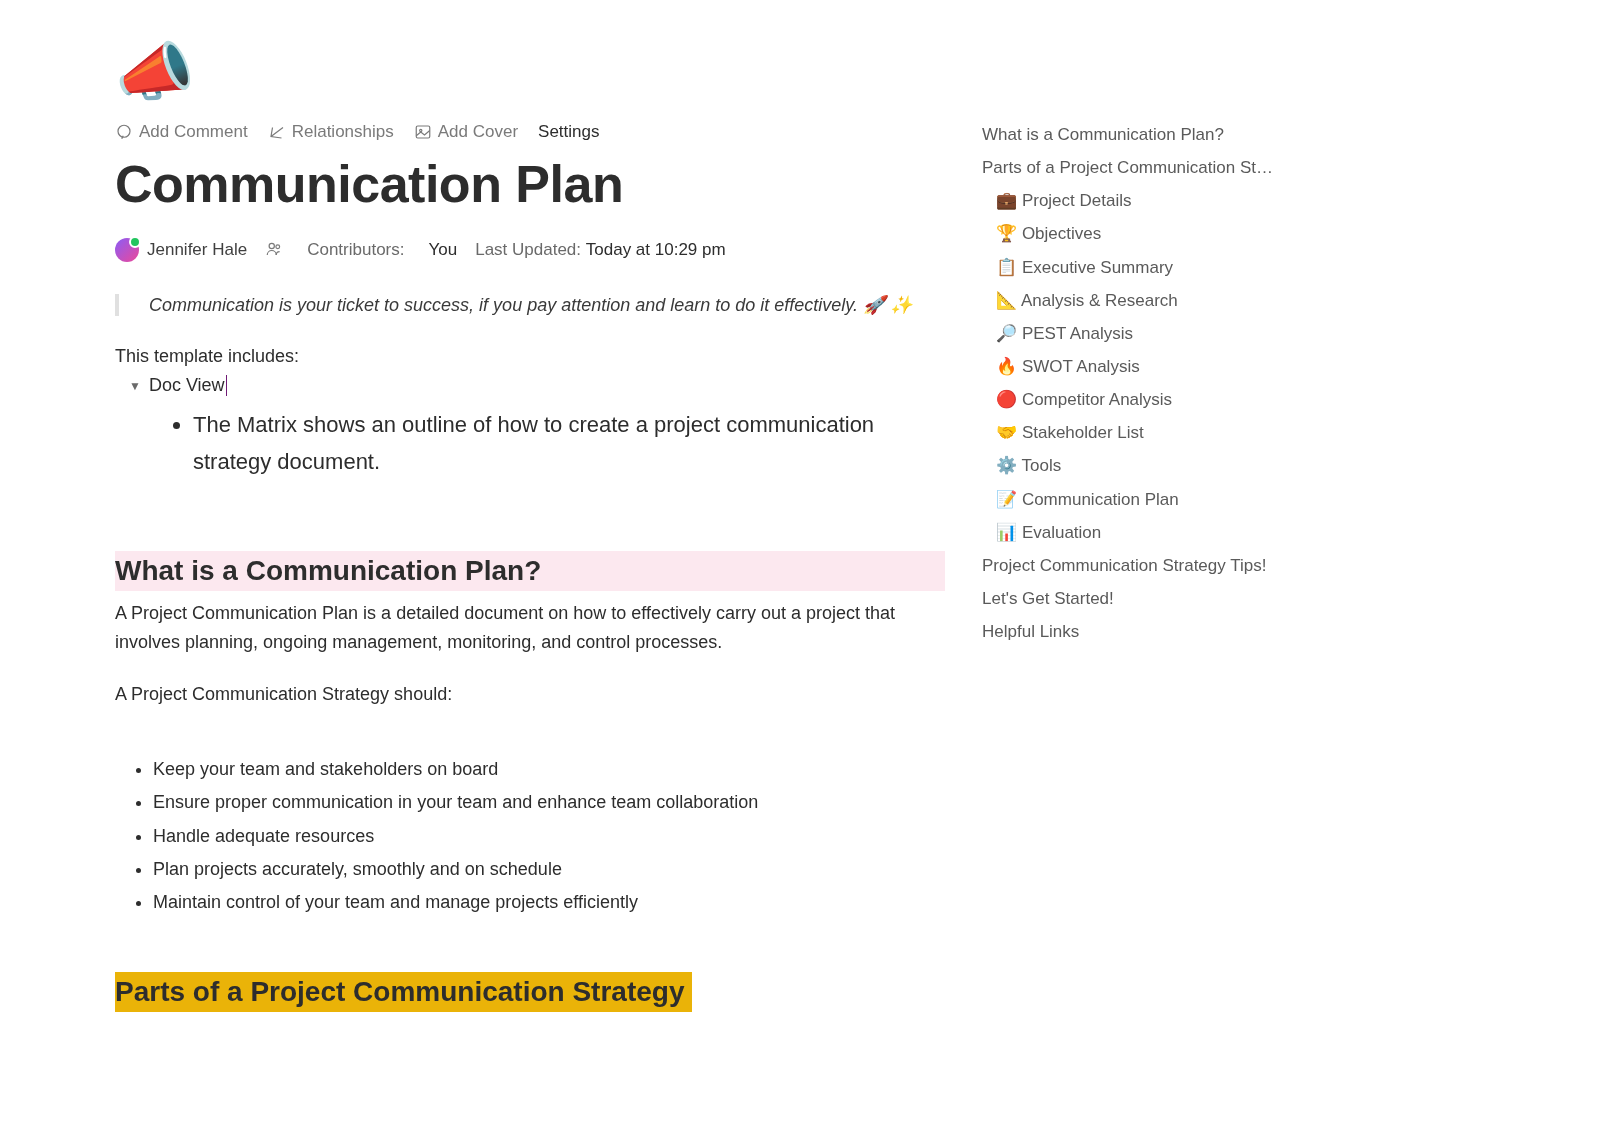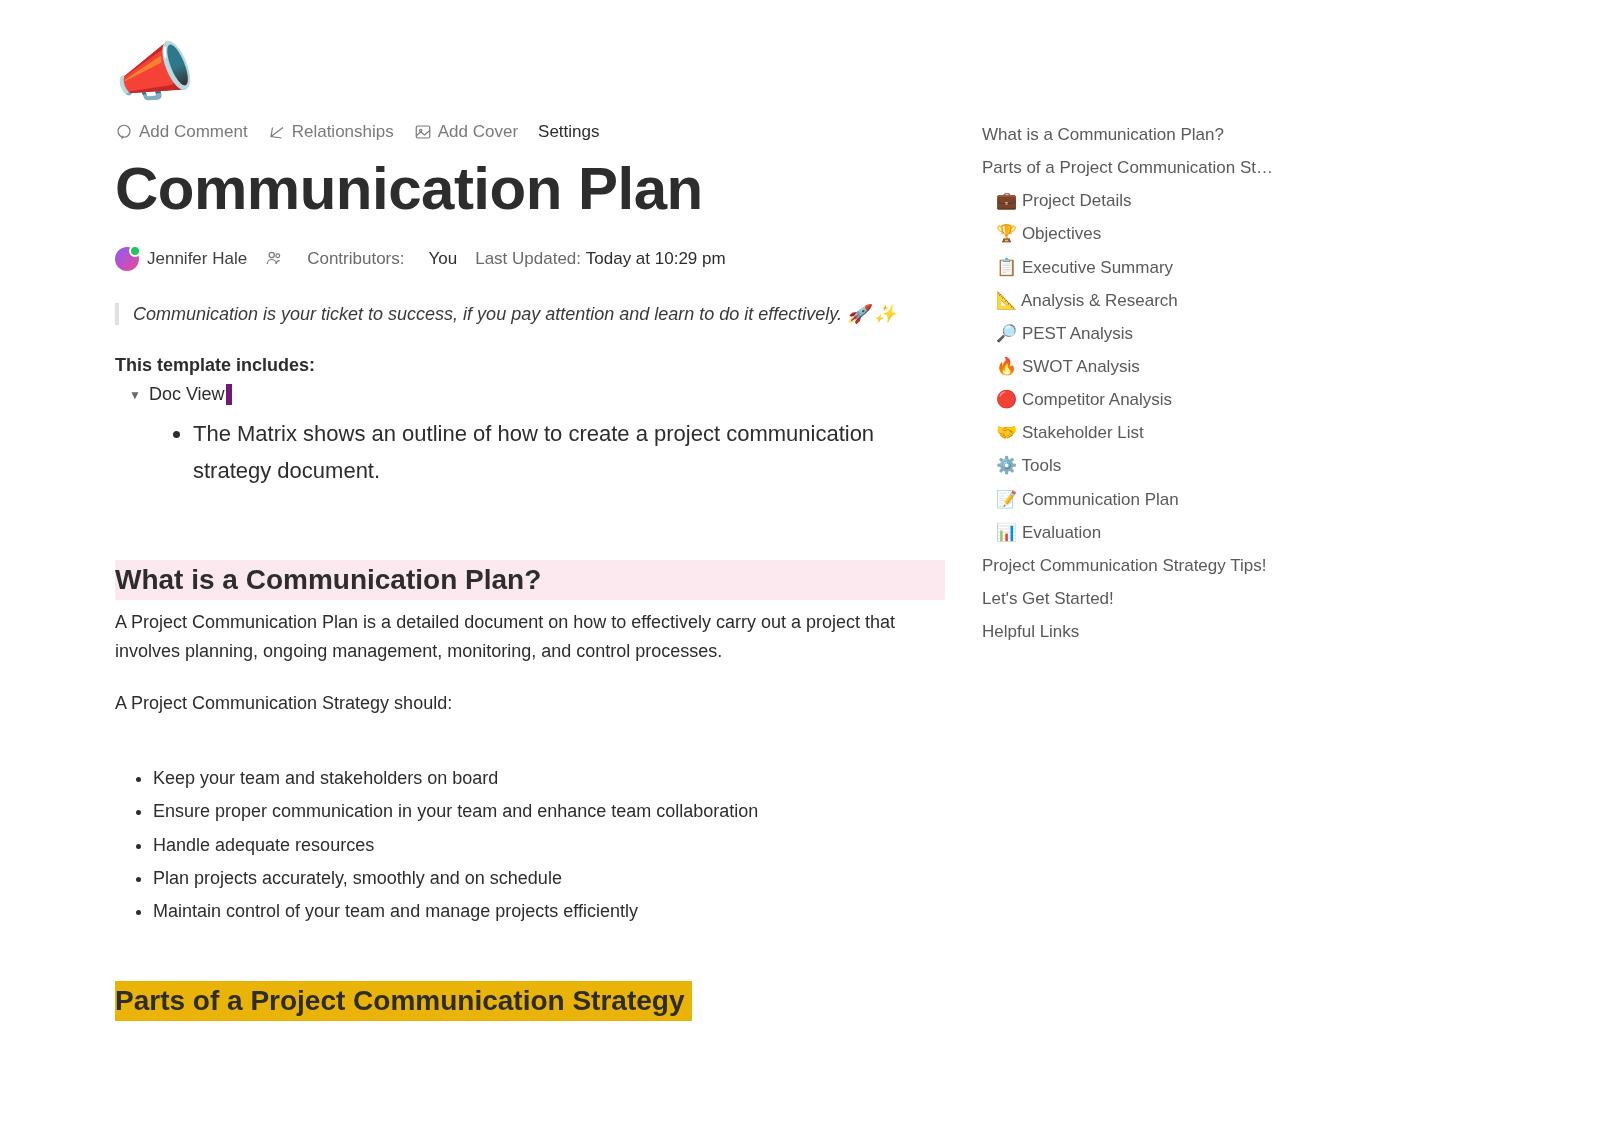--- a/index.html
+++ b/index.html
@@ -44,21 +44,21 @@
       justify-content: center;
     }
     .icon-svg {
       width: 18px;
       height: 18px;
       stroke: #7a7a7a;
       fill: none;
       stroke-width: 1.6;
     }
     .page-title {
-      font-size: 60px;
+      font-size: 52px;
       font-weight: 700;
       color: #2d2d2d;
       margin-bottom: 24px;
       letter-spacing: -0.5px;
     }
     .meta-row {
       display: flex;
       align-items: center;
       gap: 18px;
       font-size: 17px;
@@ -103,46 +103,46 @@
     }
     .updated-label {
       color: #6a6a6a;
     }
     .updated-value {
       color: #2d2d2d;
       font-weight: 500;
     }
     .quote-block {
       border-left: 4px solid #e0e0e0;
-      padding-left: 14px;
+      padding-left: 30px;
       margin-bottom: 30px;
       font-style: italic;
       font-size: 18px;
       color: #3a3a3a;
     }
     .template-heading {
       font-size: 18px;
-      font-weight: 700;
+      font-weight: 400;
       color: #2d2d2d;
       margin-bottom: 8px;
     }
     .toggle-row {
       display: flex;
       align-items: center;
       gap: 8px;
       font-size: 18px;
       margin-left: 14px;
       margin-bottom: 10px;
     }
     .toggle-caret {
       color: #6a6a6a;
       font-size: 12px;
     }
     .cursor-line {
-      border-right: 6px solid #701a75;
+      border-right: 1px solid #701a75;
       padding-right: 1px;
     }
     .bullet-list {
       list-style: disc;
       margin-left: 78px;
       font-size: 22px;
       line-height: 1.7;
       color: #2d2d2d;
     }
     .section-h2 {

